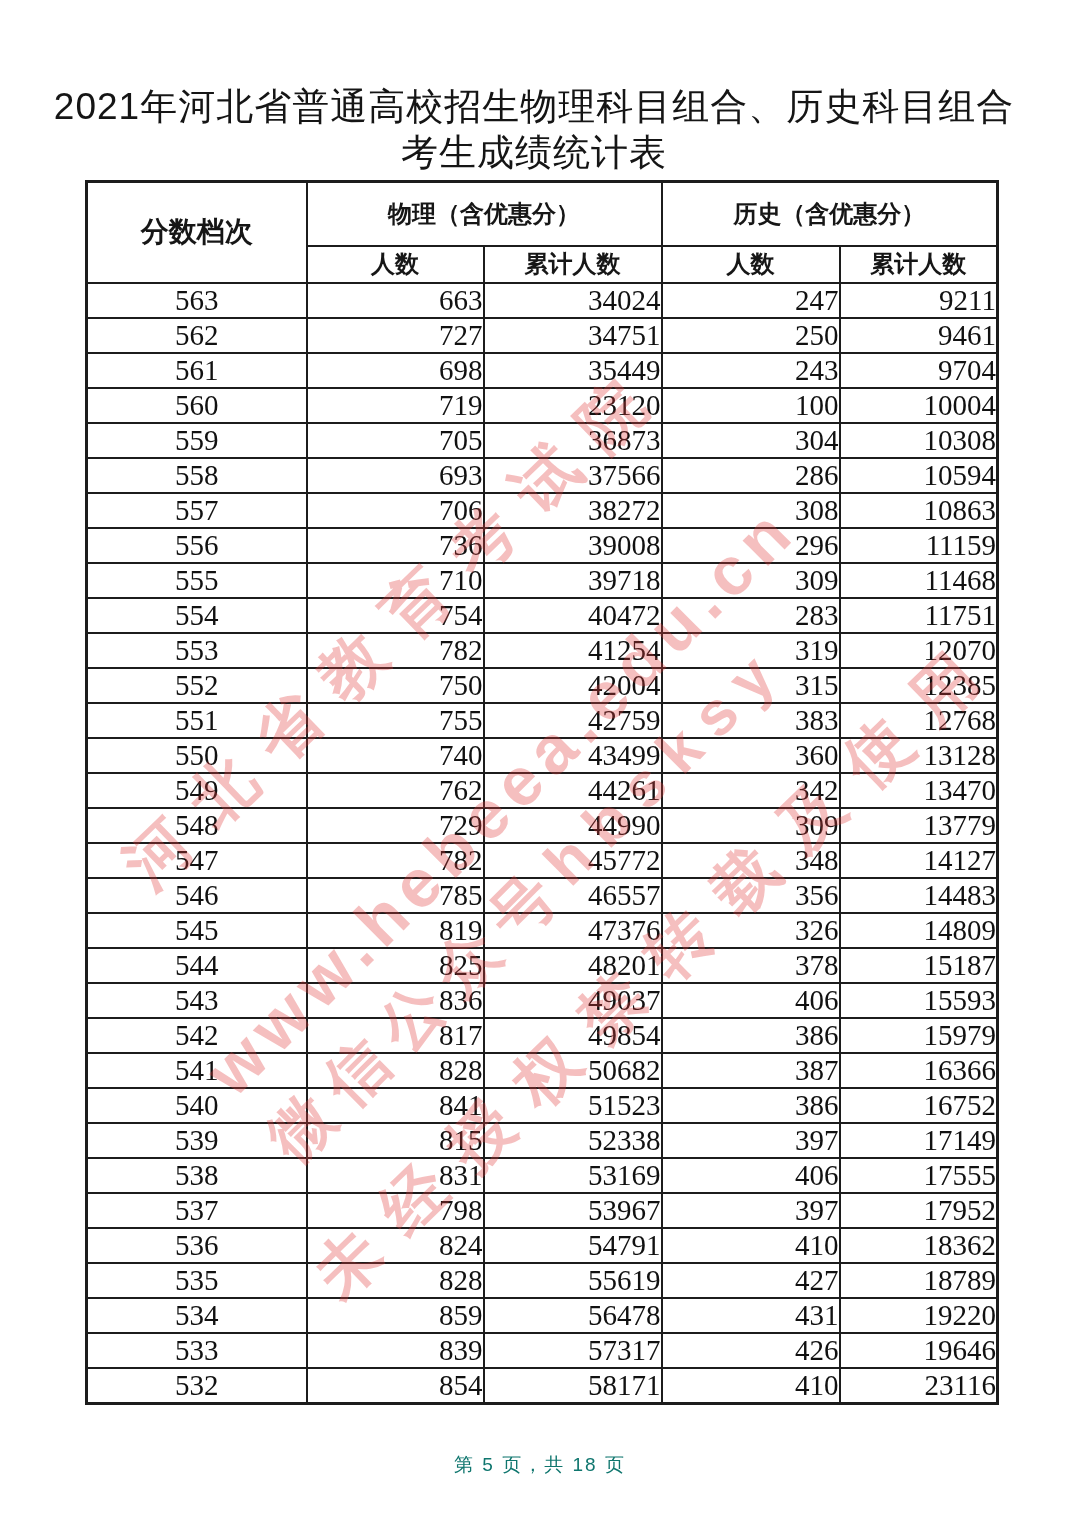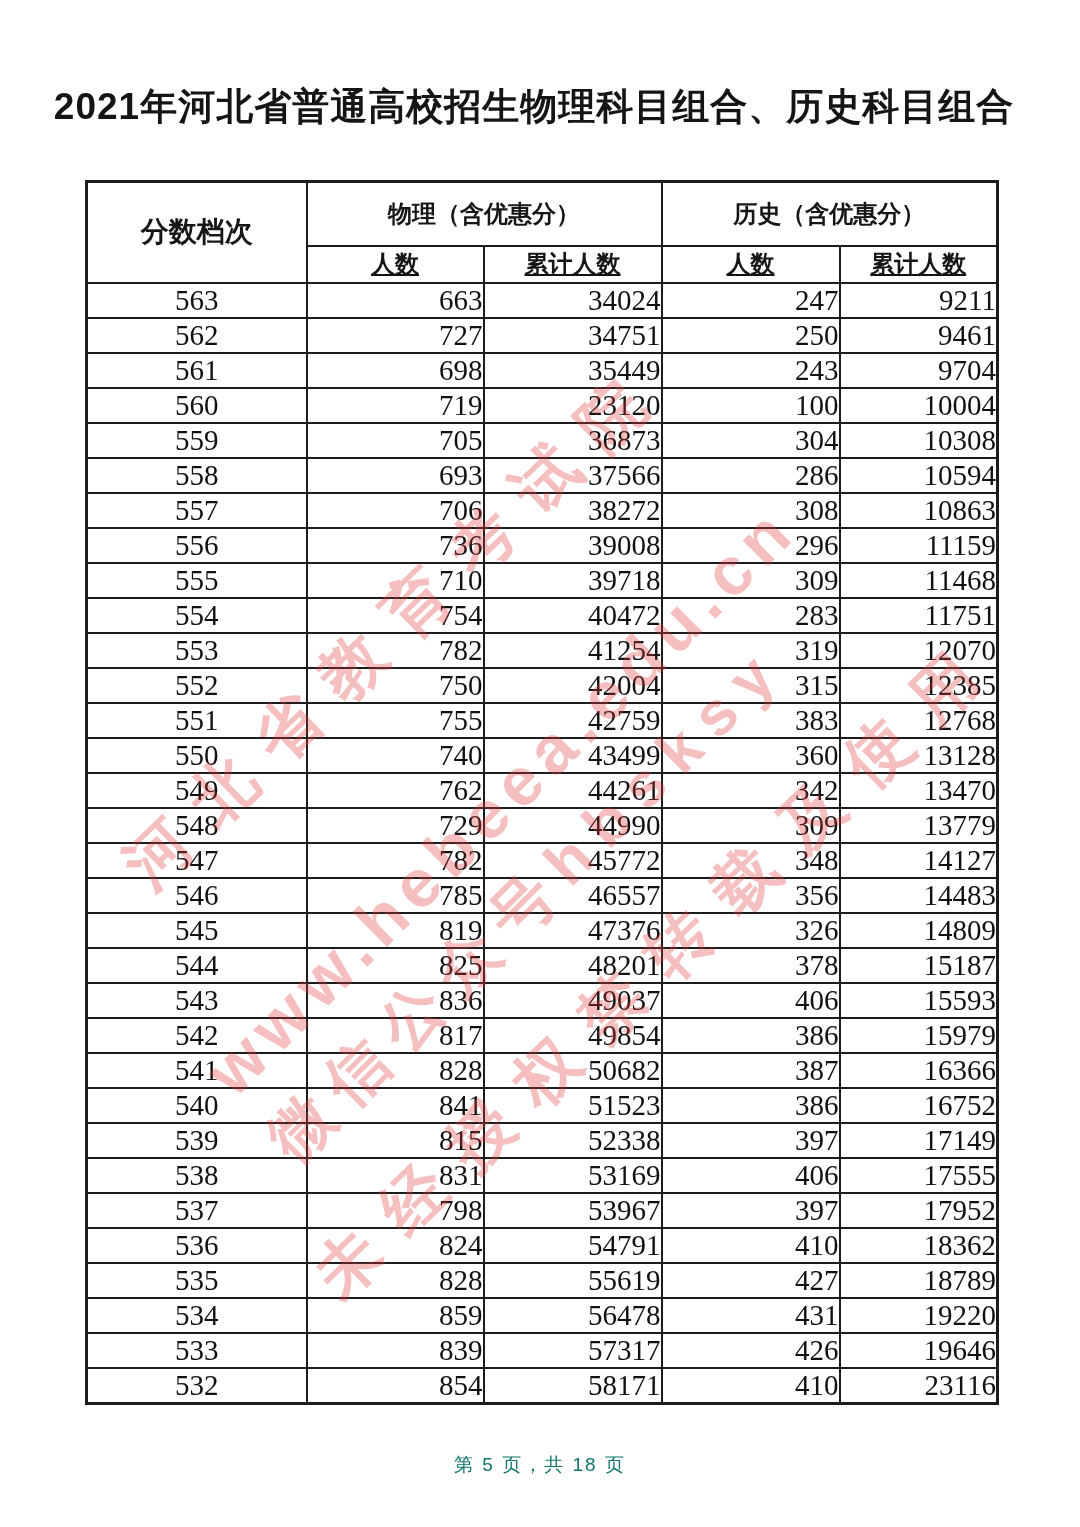--- a/index.html
+++ b/index.html
@@ -9,41 +9,41 @@
     margin:0 auto;
     background:#ffffff;
     overflow:hidden;
     font-family:"Liberation Serif","DejaVu Serif",serif;
     color:#111;
   }
   .title{
     position:absolute;top:84px;left:0;right:12px;
     text-align:center;
     font-family:"Liberation Sans","DejaVu Sans",sans-serif;
-    font-weight:bold;
+    font-weight:normal;
     font-size:37px;line-height:46px;
     color:#151515;
     letter-spacing:1px;
   }
   table.score{
     position:absolute;left:85px;top:180px;
     width:911px;
     border-collapse:collapse;
     table-layout:fixed;
     background:#fff;
   }
   table.score th, table.score td{
     border:2px solid #1c1c1c;
     padding:0;
     overflow:hidden;
     white-space:nowrap;
   }
   table.score{border:3px solid #1c1c1c;}
   thead tr.gr{height:64px;}
-  thead tr.sub{height:37px;text-decoration:underline;}
+  thead tr.sub{height:37px;}
   thead th{
     font-weight:600;
     font-size:24px;
     text-align:center;
     vertical-align:middle;
     color:#161616;
   }
   th.score-head{font-size:28px;}
   tbody tr{height:34px;}
   tbody td{font-size:29px;vertical-align:middle;}
@@ -71,20 +71,21 @@
   .wm3{left:250px;top:1120px;font-size:62px;letter-spacing:16px;transform:rotate(-45deg);}
   .wm4{left:295px;top:1255px;font-size:64px;letter-spacing:28px;transform:rotate(-44deg);}
 </style>
 </head>
 <body>
 
 <div class="page">
 
   <div class="title">
     <div>2021年河北省普通高校招生物理科目组合、历史科目组合</div>
+    <div>考生成绩统计表</div>
   </div>
 
   <table class="score">
     <colgroup>
       <col style="width:220px">
       <col style="width:177px">
       <col style="width:178px">
       <col style="width:178px">
       <col style="width:158px">
     </colgroup>

